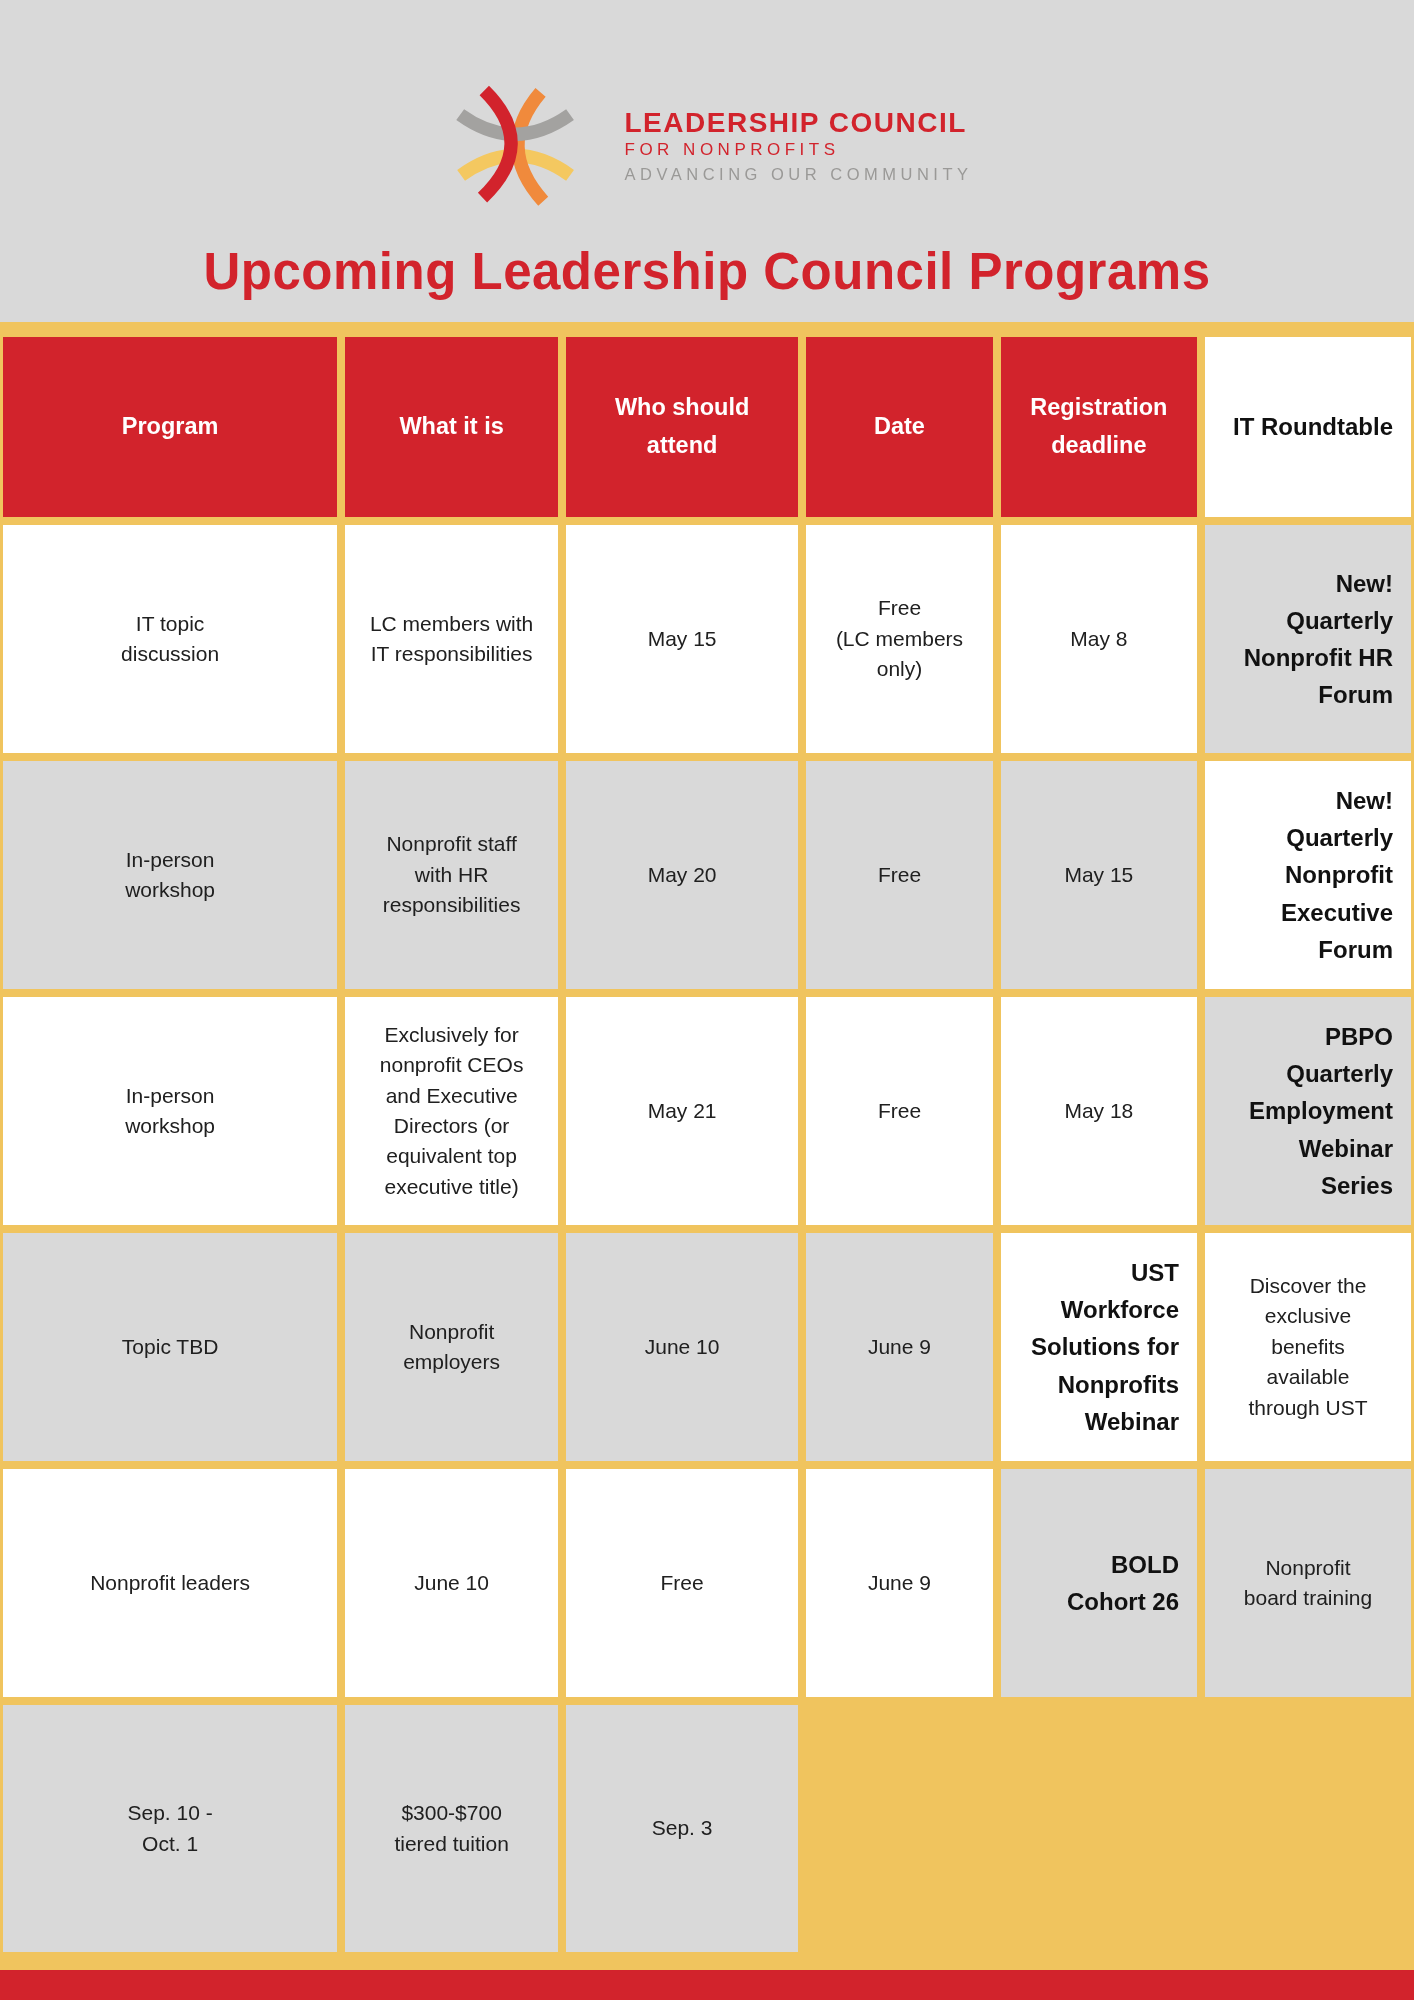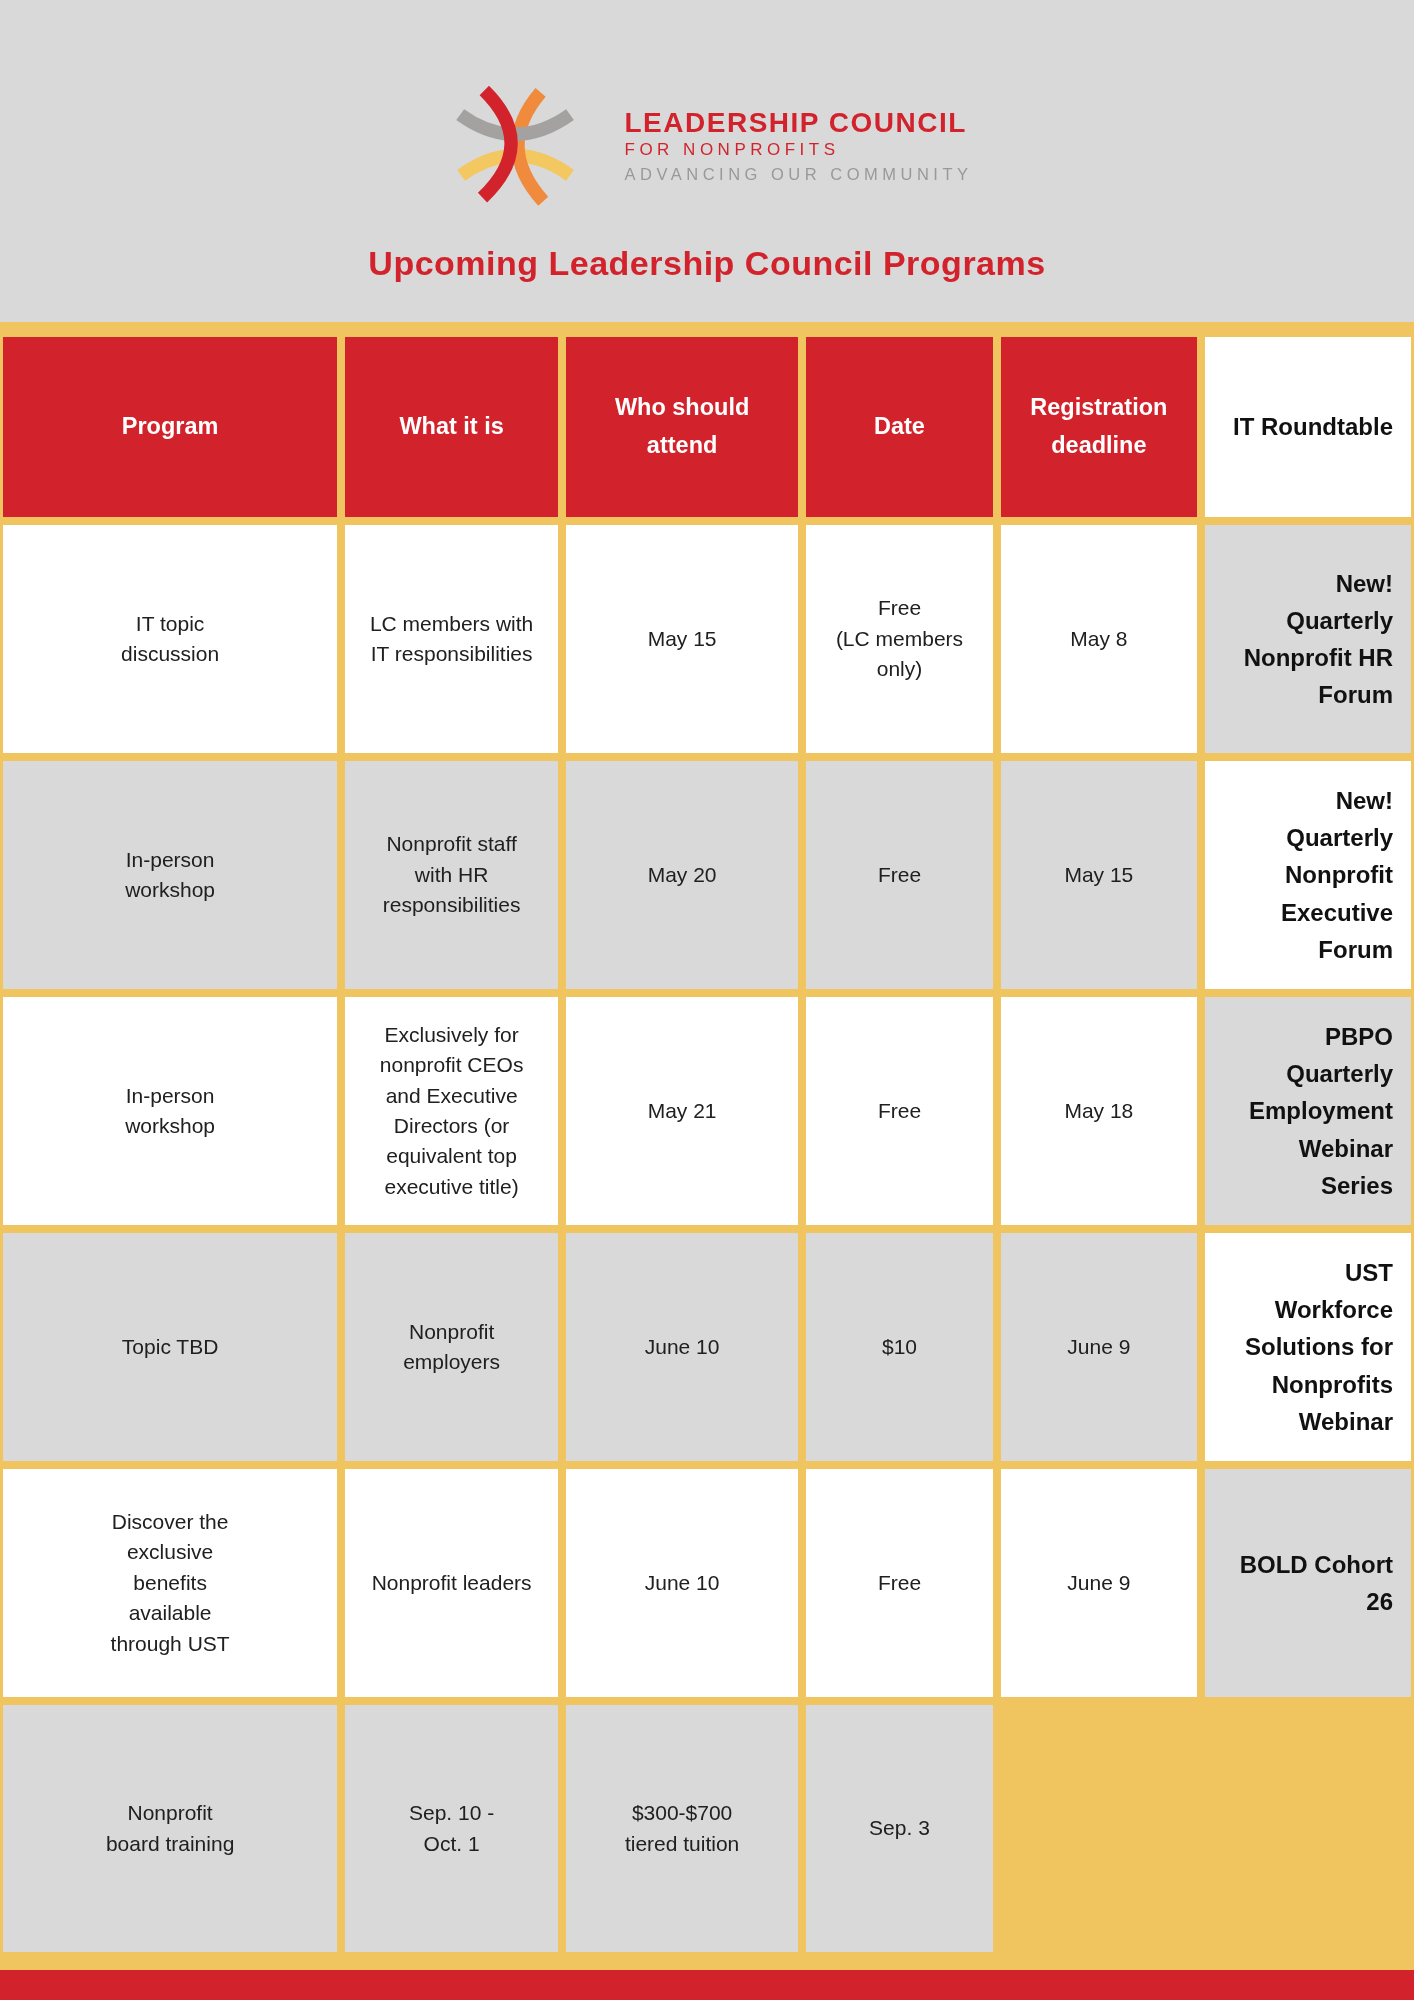--- a/index.html
+++ b/index.html
@@ -25,21 +25,21 @@
   .logo-name2 {
     font-size: 17px; font-weight: 400; color: #d2232c;
     letter-spacing: 4.5px; line-height: 1.25;
   }
   .logo-tagline {
     font-size: 16.5px; font-weight: 400; color: #9a9997;
     letter-spacing: 4.5px; margin-top: 5px;
   }
   h1.page-title {
     margin: 26px 0 4px 0; text-align: center;
-    font-size: 34px; font-weight: 700; color: #d2232c;
+    font-size: 51px; font-weight: 700; color: #d2232c;
     letter-spacing: 0.5px; line-height: 1;
   }
   .table-frame {
     background: #f0c45e;
     padding: 15px 3px 18px 3px;
     box-sizing: border-box;
   }
   .grid {
     display: grid;
     grid-template-columns: 344fr 219fr 239fr 192fr 202fr 212fr;
@@ -135,21 +135,20 @@
       <div class="cell td rw">Free</div>
       <div class="cell td rw">May 18</div>
 
       <div class="cell td program rg">PBPO Quarterly
 Employment
 Webinar Series</div>
       <div class="cell td rg">Topic TBD</div>
       <div class="cell td rg">Nonprofit
 employers</div>
       <div class="cell td rg">June 10</div>
-      <div class="cell td rg">$10</div>
       <div class="cell td rg">June 9</div>
 
       <div class="cell td program rw">UST Workforce
 Solutions for
 Nonprofits Webinar</div>
       <div class="cell td rw">Discover the
 exclusive
 benefits
 available
 through UST</div>

